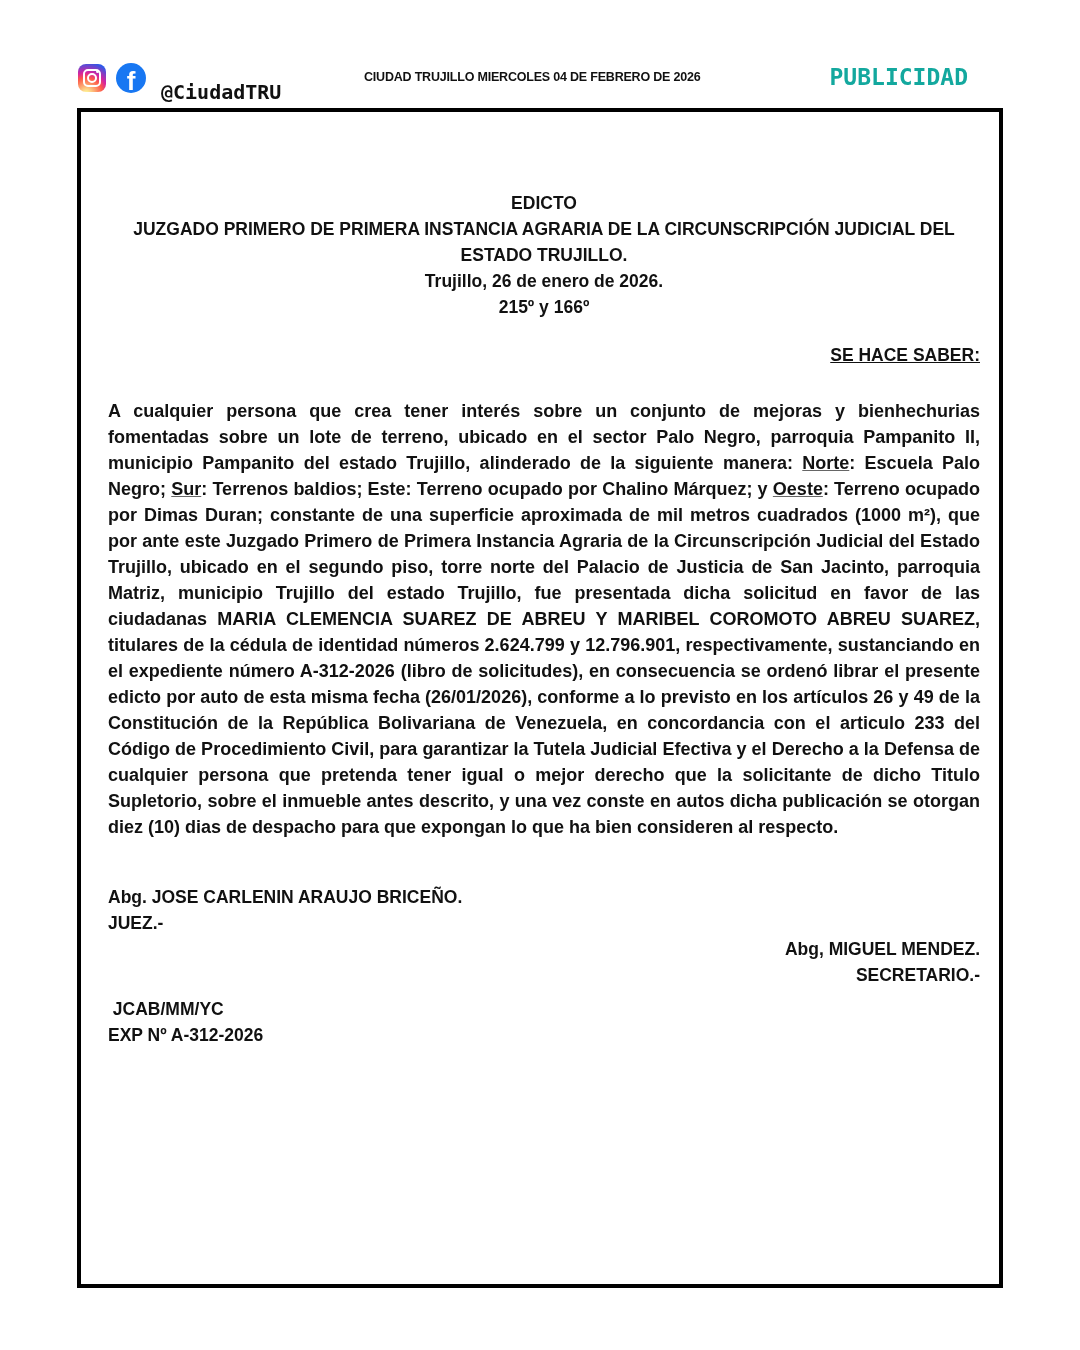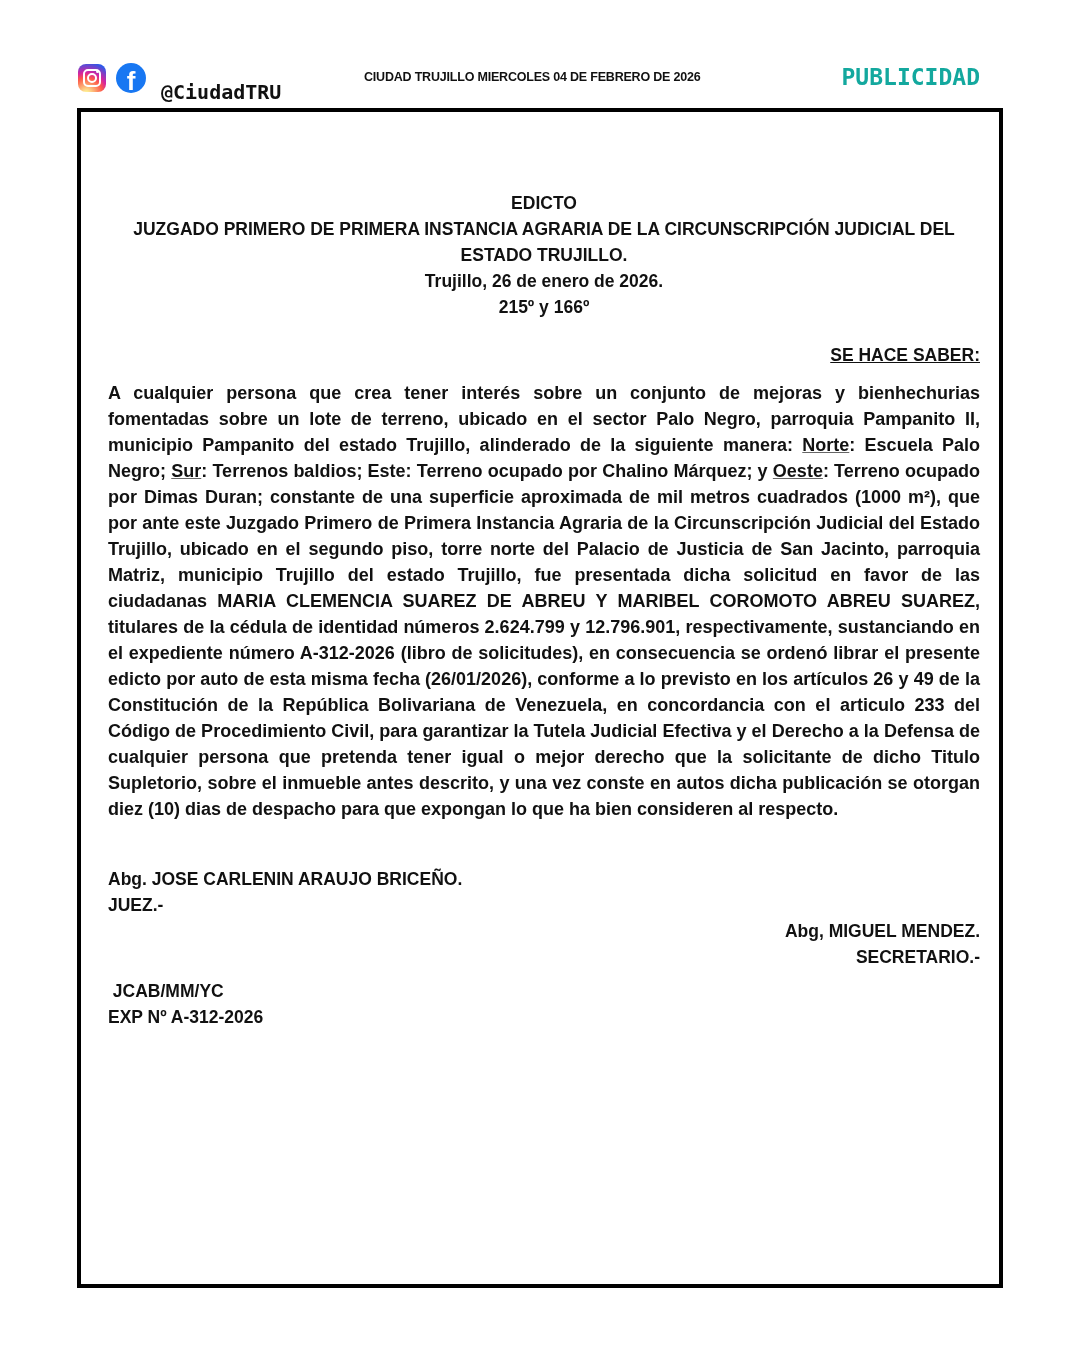--- a/index.html
+++ b/index.html
@@ -7,27 +7,27 @@
   .header { position:absolute; left:0; top:0; width:1080px; height:108px; }
   .ig { position:absolute; left:78px; top:64px; width:28px; height:28px; border-radius:8px;
         background: radial-gradient(circle at 30% 107%, #fdf497 0%, #fdf497 5%, #fd5949 45%, #d6249f 60%, #285AEB 90%); }
   .ig .cam { position:absolute; left:5px; top:5px; width:14px; height:14px; border:2.5px solid #fff; border-radius:5px; }
   .ig .lens { position:absolute; left:9px; top:9px; width:6px; height:6px; border:2.5px solid #fff; border-radius:50%; }
   .ig .dot { position:absolute; left:18px; top:6px; width:3px; height:3px; background:#fff; border-radius:50%; }
   .fb { position:absolute; left:116px; top:63px; width:30px; height:30px; border-radius:50%; background:#1877f2; color:#fff;
         font-family:"Liberation Sans", sans-serif; font-weight:bold; font-size:26px; line-height:36px; text-align:center; overflow:hidden; }
   .handle { position:absolute; left:161px; top:80px; font-family:"DejaVu Sans Mono", monospace; font-weight:bold; font-size:20px; color:#111; }
   .dateline { position:absolute; left:364px; top:70px; font-family:"Liberation Sans", sans-serif; font-weight:bold; font-size:12.5px; letter-spacing:-0.2px; color:#111; }
-  .publicidad { position:absolute; right:100px; top:64px; font-family:"DejaVu Sans Mono", monospace; font-weight:bold; font-size:23px; color:#13a89e; }
+  .publicidad { position:absolute; right:112px; top:64px; font-family:"DejaVu Sans Mono", monospace; font-weight:bold; font-size:23px; color:#13a89e; }
   .frame { position:absolute; left:77px; top:108px; width:918px; height:1172px; border:4px solid #000; }
   .content { position:absolute; left:108px; top:190px; width:872px; font-family:"Liberation Sans", sans-serif; font-weight:bold; font-size:17.5px; line-height:26px; color:#111; }
   .center { text-align:center; }
   .title-line { display:block; }
   .sehace { margin-top:22px; text-decoration:underline;text-align:right; }
-  .body-text { margin-top:12px; text-align:justify; font-size:18px; }
+  .body-text { margin-top:30px; text-align:justify; font-size:18px; }
   .u { text-decoration:underline; text-decoration-color:#666; }
   .sig1 { margin-top:44px; }
   .right { text-align:right; }
   .ref { margin-top:8px; }
 </style>
 </head>
 <body>
 
 <div class="header">
   <div class="ig">

